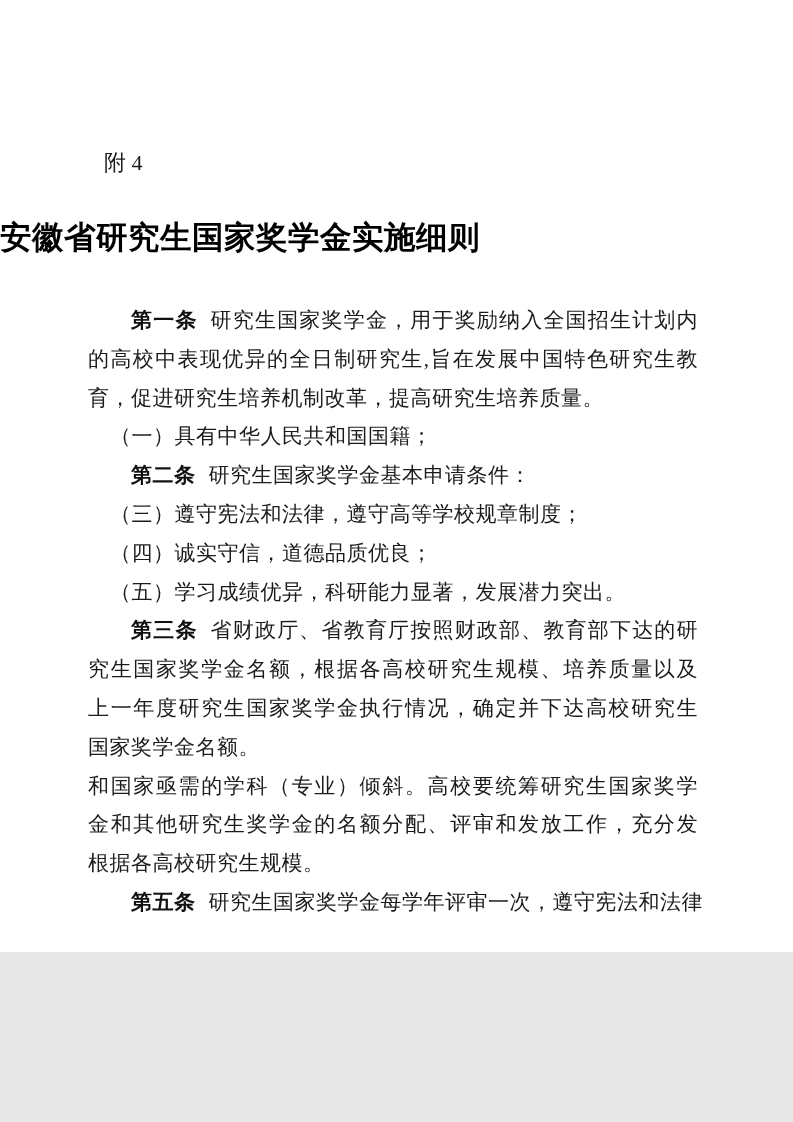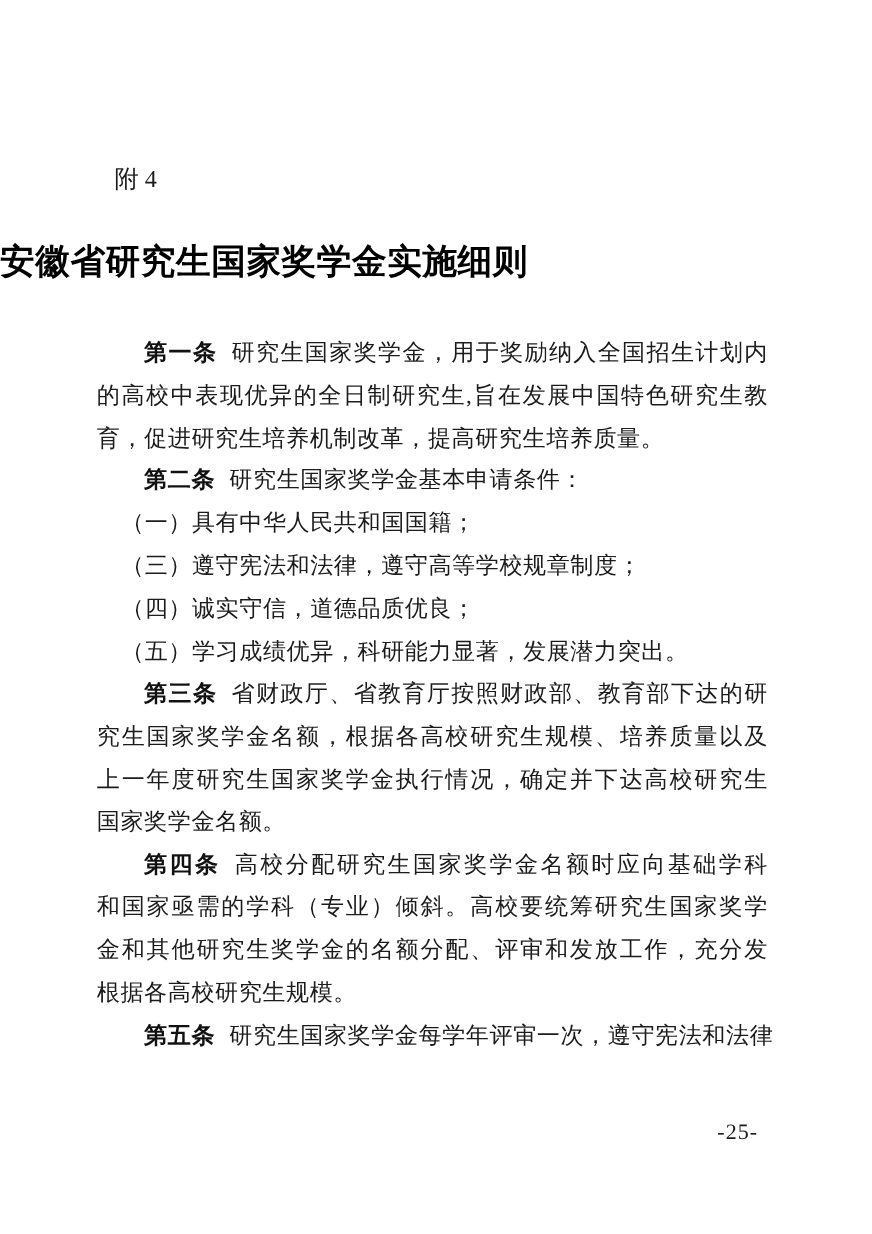--- a/index.html
+++ b/index.html
@@ -3,21 +3,21 @@
 <meta charset="utf-8">
 <style>
   html, body {
     margin: 0;
     padding: 0;
     background: #e8e8e8;
   }
   .page {
     position: relative;
     width: 793px;
-    height: 1122px;
+    height: 952px;
     margin: 0 auto;
     background: #ffffff;
     overflow: hidden;
     font-family: "Liberation Serif", "DejaVu Serif", serif;
     color: #1b1b1b;
   }
   .attachment-label {
     position: absolute;
     left: 104px;
     top: 148px;
@@ -84,26 +84,26 @@
     <div class="line full indent">
       <b class="art-no">第一条</b><span>研究生国家奖学金，用于奖励纳入全国招生计划内</span>
     </div>
     <div class="line full">
       <span>的高校中表现优异的全日制研究生,旨在发展中国特色研究生教</span>
     </div>
     <div class="line end">
       <span>育，促进研究生培养机制改革，提高研究生培养质量。</span>
     </div>
 
+    <div class="line end item">
+      <span>（一）具有中华人民共和国国籍；</span>
+    </div>
+
     <div class="line end indent">
       <b class="art-no">第二条</b><span>研究生国家奖学金基本申请条件：</span>
-    </div>
-
-    <div class="line end item">
-      <span>（一）具有中华人民共和国国籍；</span>
     </div>
     <div class="line end item">
       <span>（三）遵守宪法和法律，遵守高等学校规章制度；</span>
     </div>
     <div class="line end item">
       <span>（四）诚实守信，道德品质优良；</span>
     </div>
     <div class="line end item">
       <span>（五）学习成绩优异，科研能力显著，发展潜力突出。</span>
     </div>
@@ -114,23 +114,20 @@
     <div class="line full">
       <span>究生国家奖学金名额，根据各高校研究生规模、培养质量以及</span>
     </div>
     <div class="line full">
       <span>上一年度研究生国家奖学金执行情况，确定并下达高校研究生</span>
     </div>
     <div class="line end">
       <span>国家奖学金名额。</span>
     </div>
 
-    <div class="line full indent">
-      <b class="art-no">第四条</b><span>高校分配研究生国家奖学金名额时应向基础学科</span>
-    </div>
     <div class="line full">
       <span>和国家亟需的学科（专业）倾斜。高校要统筹研究生国家奖学</span>
     </div>
     <div class="line full">
       <span>金和其他研究生奖学金的名额分配、评审和发放工作，充分发</span>
     </div>
     <div class="line end">
       <span>根据各高校研究生规模。</span>
     </div>
 

